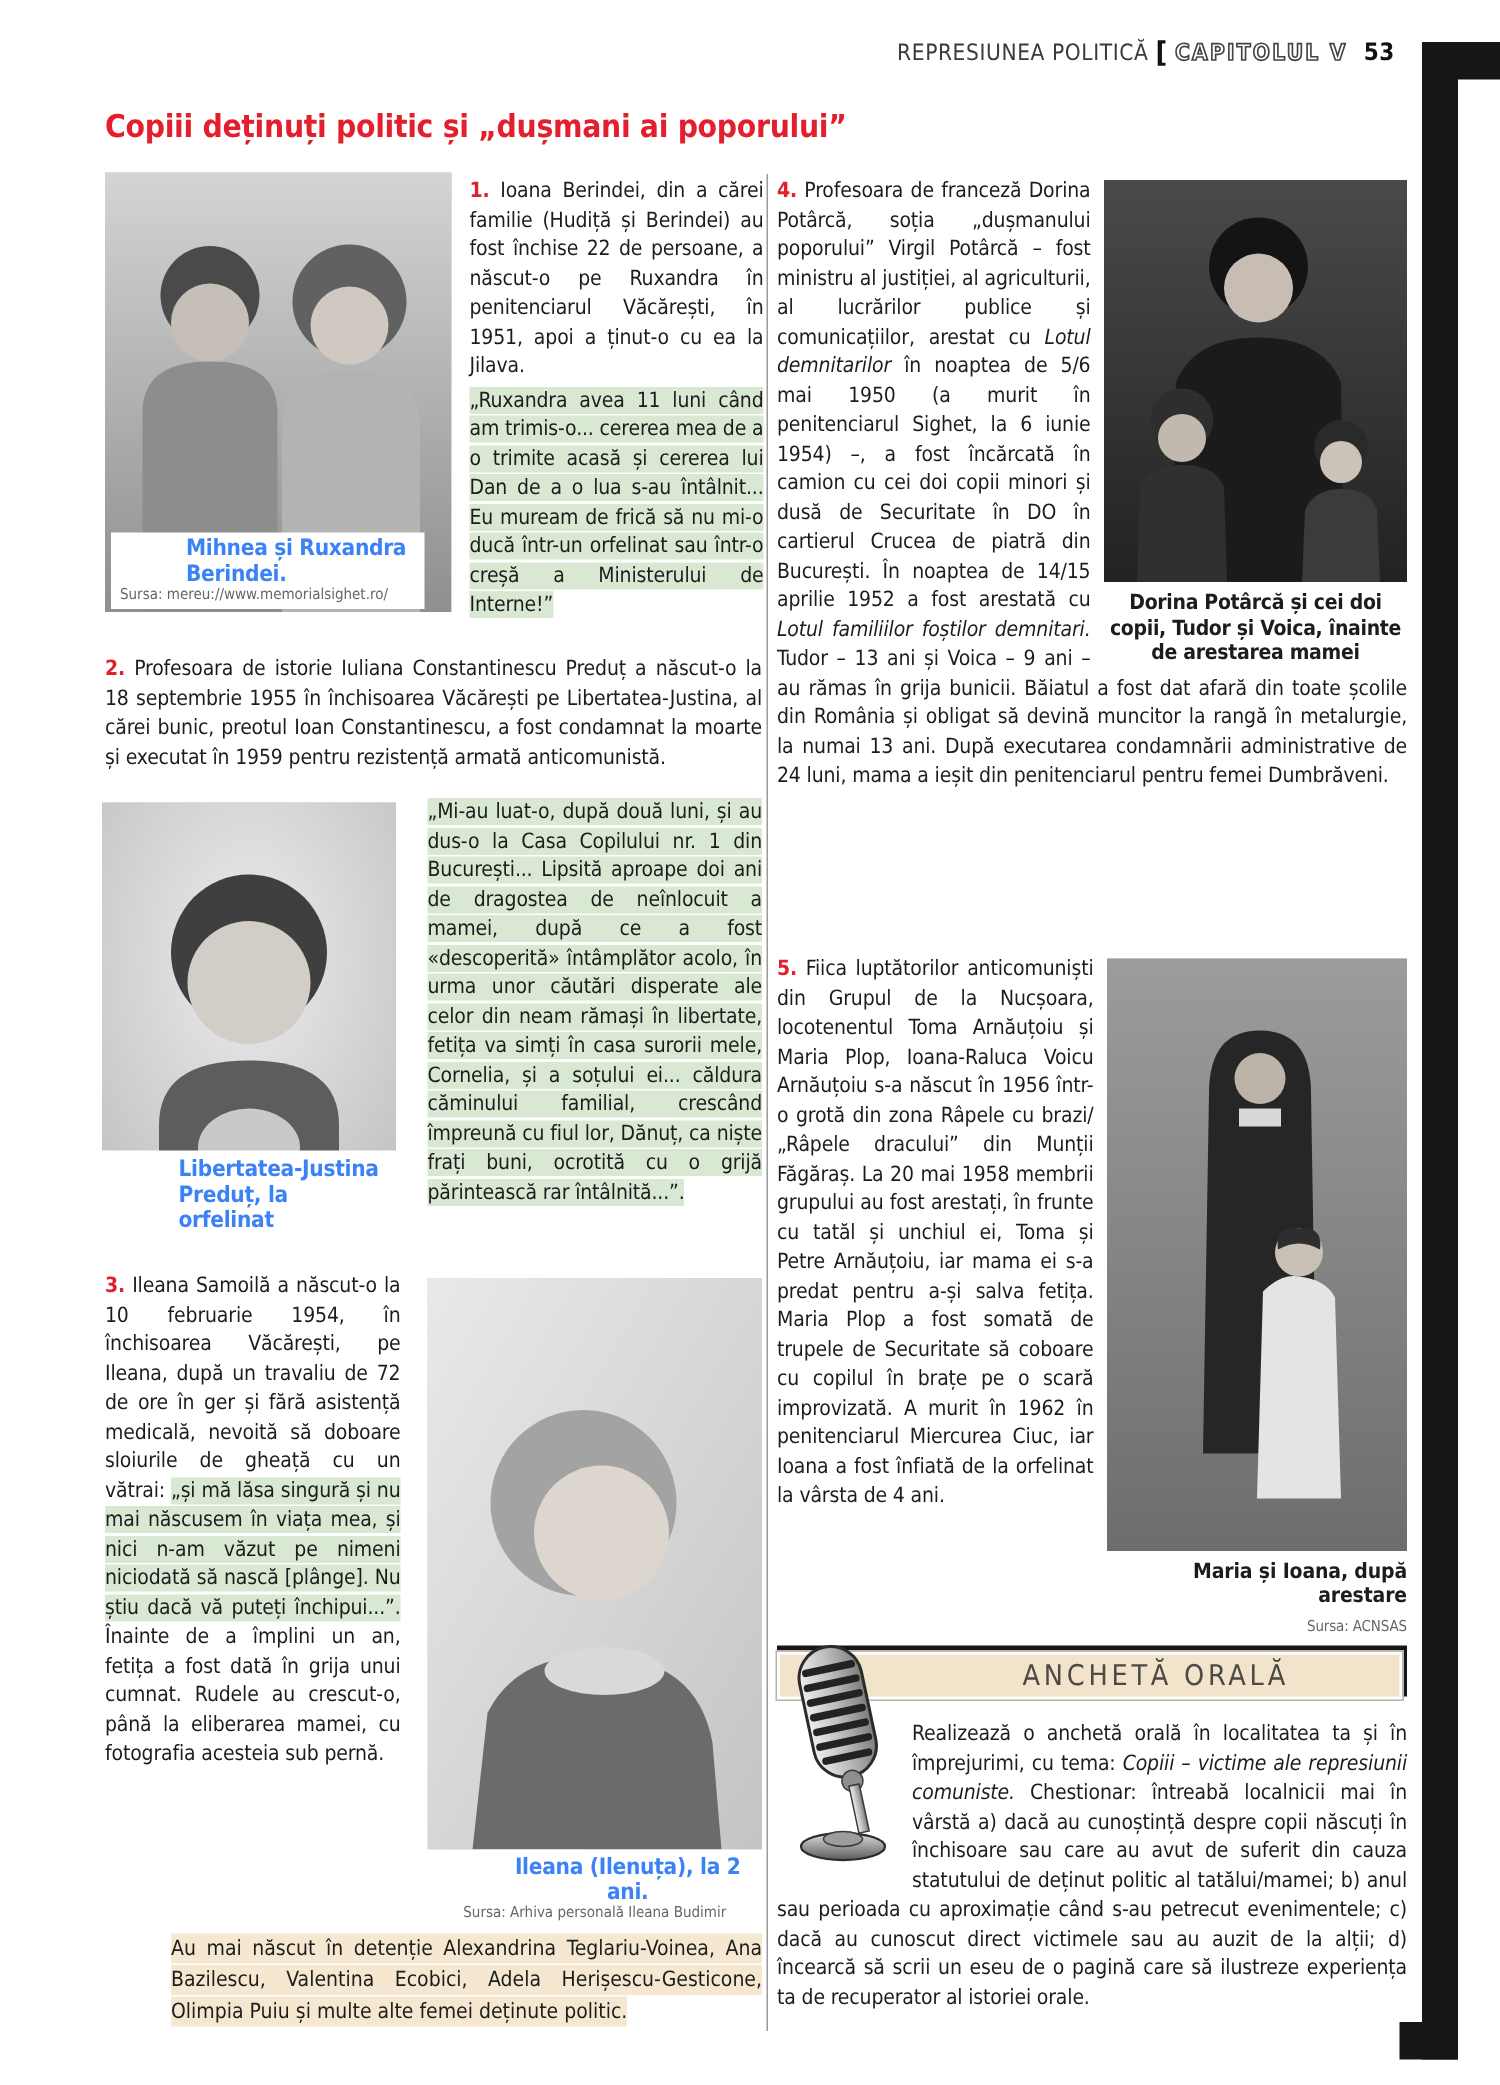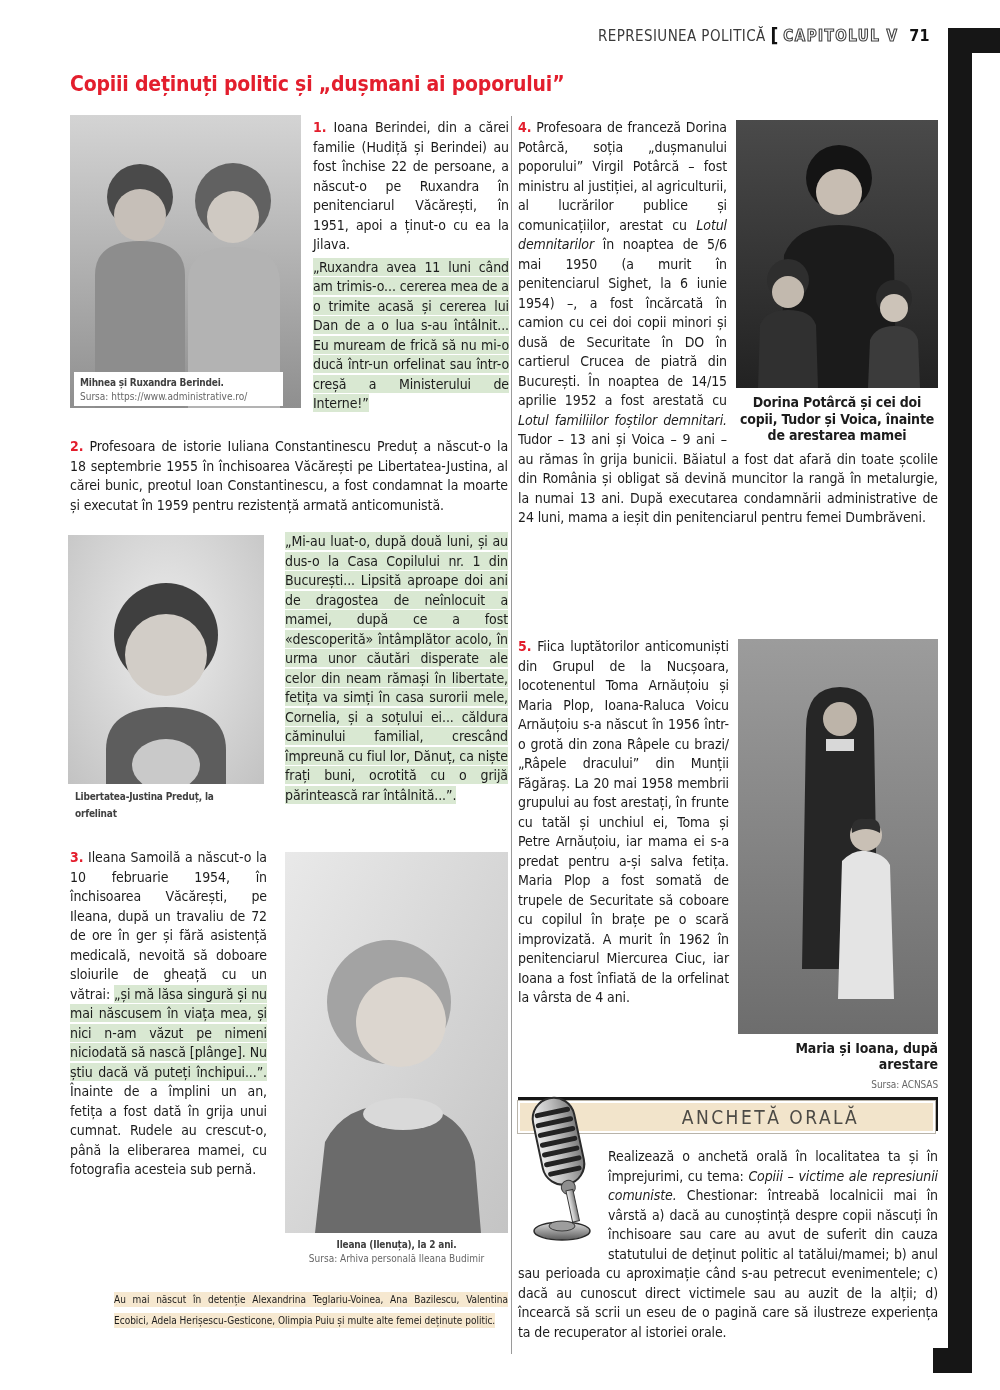--- a/index.html
+++ b/index.html
@@ -37,37 +37,37 @@
   #bar-bottom{left:933px;top:1348px;width:39px;height:25px;}
 
   #main-title{left:70px;top:72px;font-size:21px;font-weight:700;color:var(--red);letter-spacing:-0.2px;}
 
   #col-divider{left:511px;top:116px;width:1px;height:1238px;background:#9a9a9a;}
 
   
   .photo{position:absolute;overflow:hidden;background:#bdbdbd;}
   .photo svg{display:block;width:100%;height:100%;}
   .photo-caption-overlay{position:absolute;left:4px;bottom:2px;background:#fff;padding:2px 6px 3px;}
-  .cap-bold{font-weight:700;font-size:10px;line-height:17px;color:#404040;letter-spacing:-0.2px;}
+  .cap-bold{font-weight:700;font-size:15px;line-height:17px;color:#3b82f6;letter-spacing:-0.2px;margin-left:44px;}
   .cap-src{font-size:10px;line-height:12px;color:#666;}
 
   #photo-berindei{left:70px;top:115px;width:231px;height:293px;}
   #photo-predut{left:68px;top:535px;width:196px;height:293px;}
   #photo-ileana-wrap{left:285px;top:852px;width:223px;}
   #photo-ileana{position:relative;width:223px;height:381px;background:#d6d6d6;overflow:hidden;}
   #photo-ileana svg{display:block;width:100%;height:100%;}
   #ileana-caption{text-align:center;margin-top:3px;}
 
   
   #col-p1{left:313px;top:118px;width:196px;}
   #p1-quote{margin-top:3px;}
   #block-p2{left:70px;top:437px;width:438px;}
   #col-p2quote{left:285px;top:532px;width:223px;}
   #col-p3{left:70px;top:848px;width:197px;}
-  #note-bottom{left:70px;top:1289px;width:438px;font-size:10px;line-height:21px;text-align:justify;padding-left:44px;}
+  #note-bottom{left:70px;top:1289px;width:438px;font-size:14px;line-height:21px;text-align:justify;padding-left:44px;}
 
   
   #col-right-p4{left:518px;top:118px;width:420px;}
   .float-right-fig{float:right;margin:2px 0 6px 9px;}
   #fig-potarca{width:202px;}
   #fig-potarca .ph{position:relative;width:202px;height:268px;background:#2c2c2c;overflow:hidden;}
   #fig-potarca .ph svg{display:block;width:100%;height:100%;}
   #caption-potarca{margin-top:6px;text-align:center;font-weight:700;font-size:14px;line-height:16.5px;letter-spacing:-0.2px;}
   #p4-quote{margin-top:3px;}
 
@@ -90,21 +90,21 @@
 <body>
 
 <div class="abs bar" id="bar-top"></div>
 <div class="abs bar" id="bar-right"></div>
 <div class="abs bar" id="bar-bottom"></div>
 
 <div class="abs" id="page-header">
   <span>REPRESIUNEA POLITICĂ</span>
   <span class="bracket">[</span>
   <span class="chapter">CAPITOLUL V</span>
-  <span class="pagenum">71</span>
+  <span class="pagenum">53</span>
 </div>
 
 <h1 class="abs" id="main-title">Copiii deținuți politic și „dușmani ai poporului”</h1>
 
 <div class="abs" id="col-divider"></div>
 
 <div class="photo" id="photo-berindei">
   <svg viewBox="0 0 231 293" preserveAspectRatio="none">
     <defs>
         <linearGradient id="g1" x1="0" y1="0" x2="0" y2="1">
@@ -115,21 +115,21 @@
     <rect width="231" height="293" fill="url(#g1)"></rect>
     <circle cx="70" cy="82" r="33" fill="#4a4a4a"></circle>
     <circle cx="70" cy="100" r="26" fill="#c6bfb8"></circle>
     <path d="M25 293 L25 160 Q25 126 70 126 Q115 126 115 160 L115 293 Z" fill="#8d8d8d"></path>
     <circle cx="163" cy="86" r="38" fill="#616161"></circle>
     <circle cx="163" cy="102" r="26" fill="#cfc9c2"></circle>
     <path d="M118 293 L118 168 Q118 132 163 132 Q210 132 210 168 L210 293 Z" fill="#b3b3b3"></path>
   </svg>
   <div class="photo-caption-overlay" style="right:18px">
     <div class="cap-bold">Mihnea și Ruxandra Berindei.</div>
-    <div class="cap-src">Sursa: https://www.administrative.ro/</div>
+    <div class="cap-src">Sursa: mereu://www.memorialsighet.ro/</div>
   </div>
 </div>
 
 <div class="abs body-text" id="col-p1">
   <div><span class="seg-red">1.</span><span> Ioana Berindei, din a cărei familie (Hudiță și Berindei) au fost închise 22 de persoane, a născut-o pe </span><span class="seg-b">Ruxandra</span><span> în penitenciarul Văcărești, în 1951, apoi a ținut-o cu ea la Jilava.</span></div>
   <div id="p1-quote"><span class="seg-hl">„Ruxandra avea 11 luni când am trimis-o... cererea mea de a o trimite acasă și cererea lui Dan de a o lua s-au întâlnit... Eu muream de frică să nu mi-o ducă într-un orfelinat sau într-o creșă a Ministerului de Interne!”</span></div>
 </div>
 
 <div class="abs body-text" id="block-p2"><span class="seg-red">2.</span><span> Profesoara de istorie Iuliana Constantinescu Preduț a născut-o la 18 septembrie 1955 în închisoarea Văcărești pe </span><span class="seg-b">Libertatea-Justina</span><span>, al cărei bunic, preotul Ioan Constantinescu, a fost condamnat la moarte și executat în 1959 pentru rezistență armată anticomunistă.</span></div>
 

